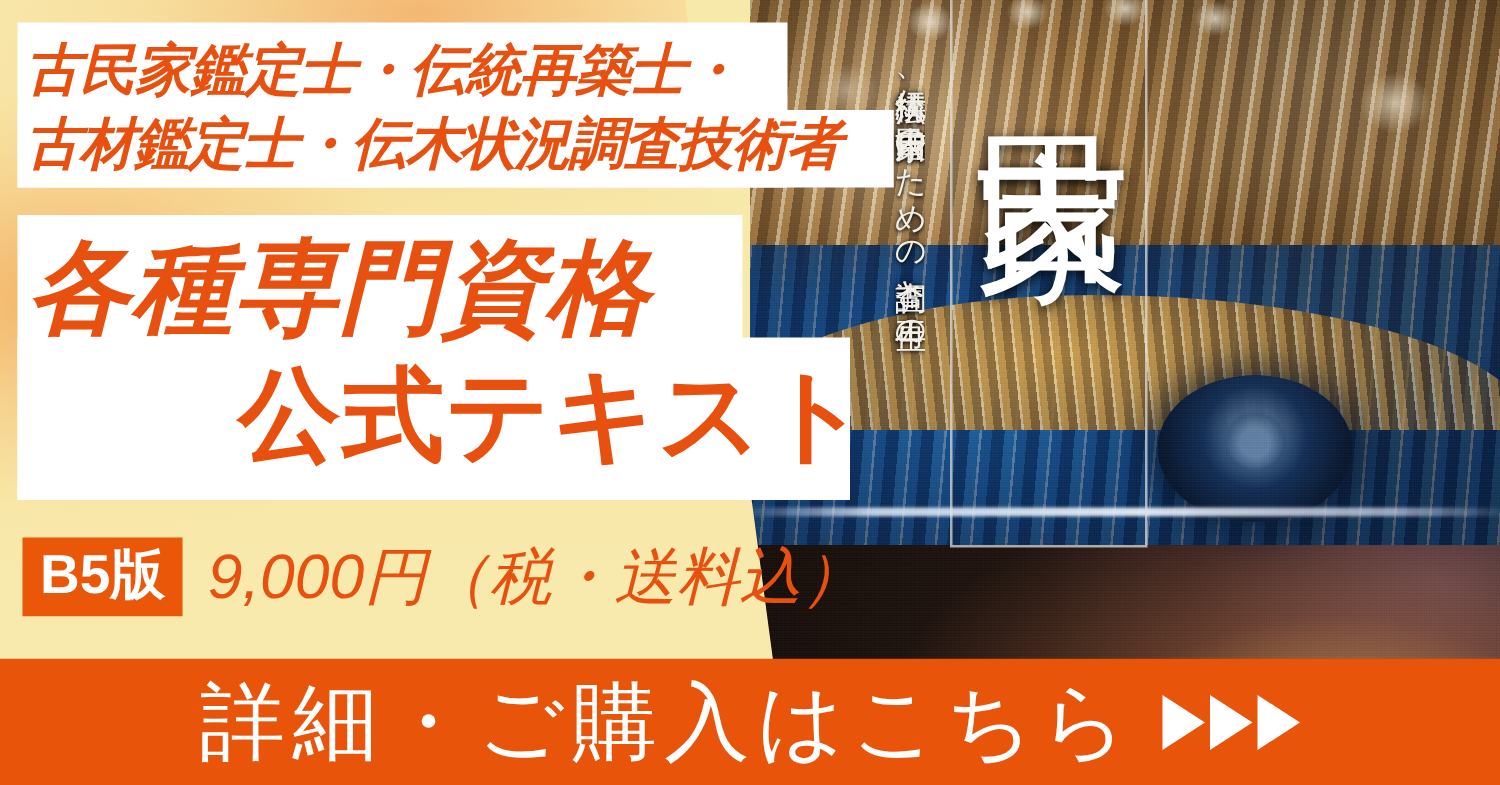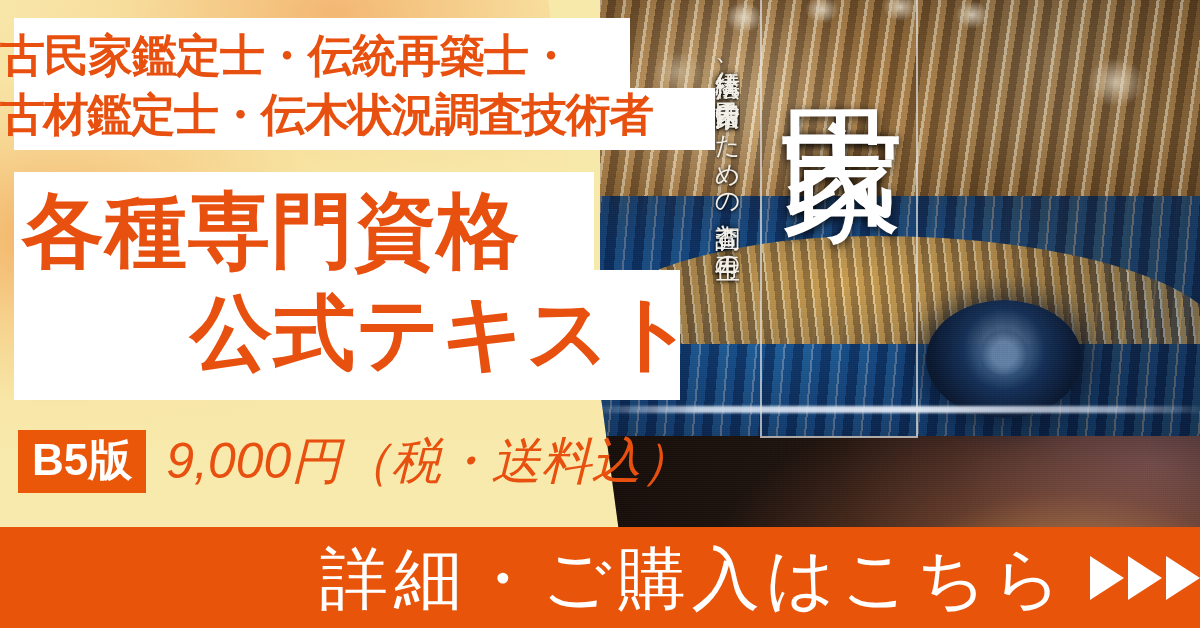--- a/index.html
+++ b/index.html
@@ -155,38 +155,39 @@
     background:#ffffff;
   }
   .white-panel-main-ext{
     position:absolute; left:14px; top:270px;
     width:666px; height:130px;
     background:#ffffff;
   }
 
   
   .subhead{
-    position:absolute; left:0; top:26px;
+    position:absolute; left:20px; top:26px;
     width:700px;
     color:#E8500F;
     font-size:45px; font-weight:700;
     line-height:1.32; letter-spacing:-1px;
     white-space:nowrap;
+    font-style:italic;
   }
   .subhead .l2{ letter-spacing:-1.5px; }
 
   .headline{
     position:absolute; left:16px; top:180px;
     width:680px;
     color:#E8500F;
     font-size:82px; font-weight:700;
     line-height:1.24; letter-spacing:1px;
     white-space:nowrap;
   }
-  .headline .l1{ display:block; padding-left:6px; }
+  .headline .l1{ display:block; padding-left:6px;font-style:italic; }
   .headline .l2{ display:block; padding-left:156px;text-align:right; }
 
   
   .price-row{
     position:absolute; left:18px; top:428px;
     display:flex; align-items:center; gap:20px;
   }
   .badge{
     background:#EA5709; color:#ffffff;
     font-size:44px; font-weight:700;
@@ -201,21 +202,21 @@
     letter-spacing:0px;
     white-space:nowrap;
     font-style:italic;
   }
 
   
   .cta-bar{
     position:absolute; left:0; top:527px;
     width:1200px; height:101px;
     background:#E8540A;
-    display:flex; align-items:center; justify-content:flex-end;
+    display:flex; align-items:center; justify-content:center;
     gap:26px;
   }
   .cta-text{
     color:#ffffff;
     font-size:68px; font-weight:400;
     letter-spacing:6px;
     line-height:1;
     white-space:nowrap;
   }
   .cta-arrows{

